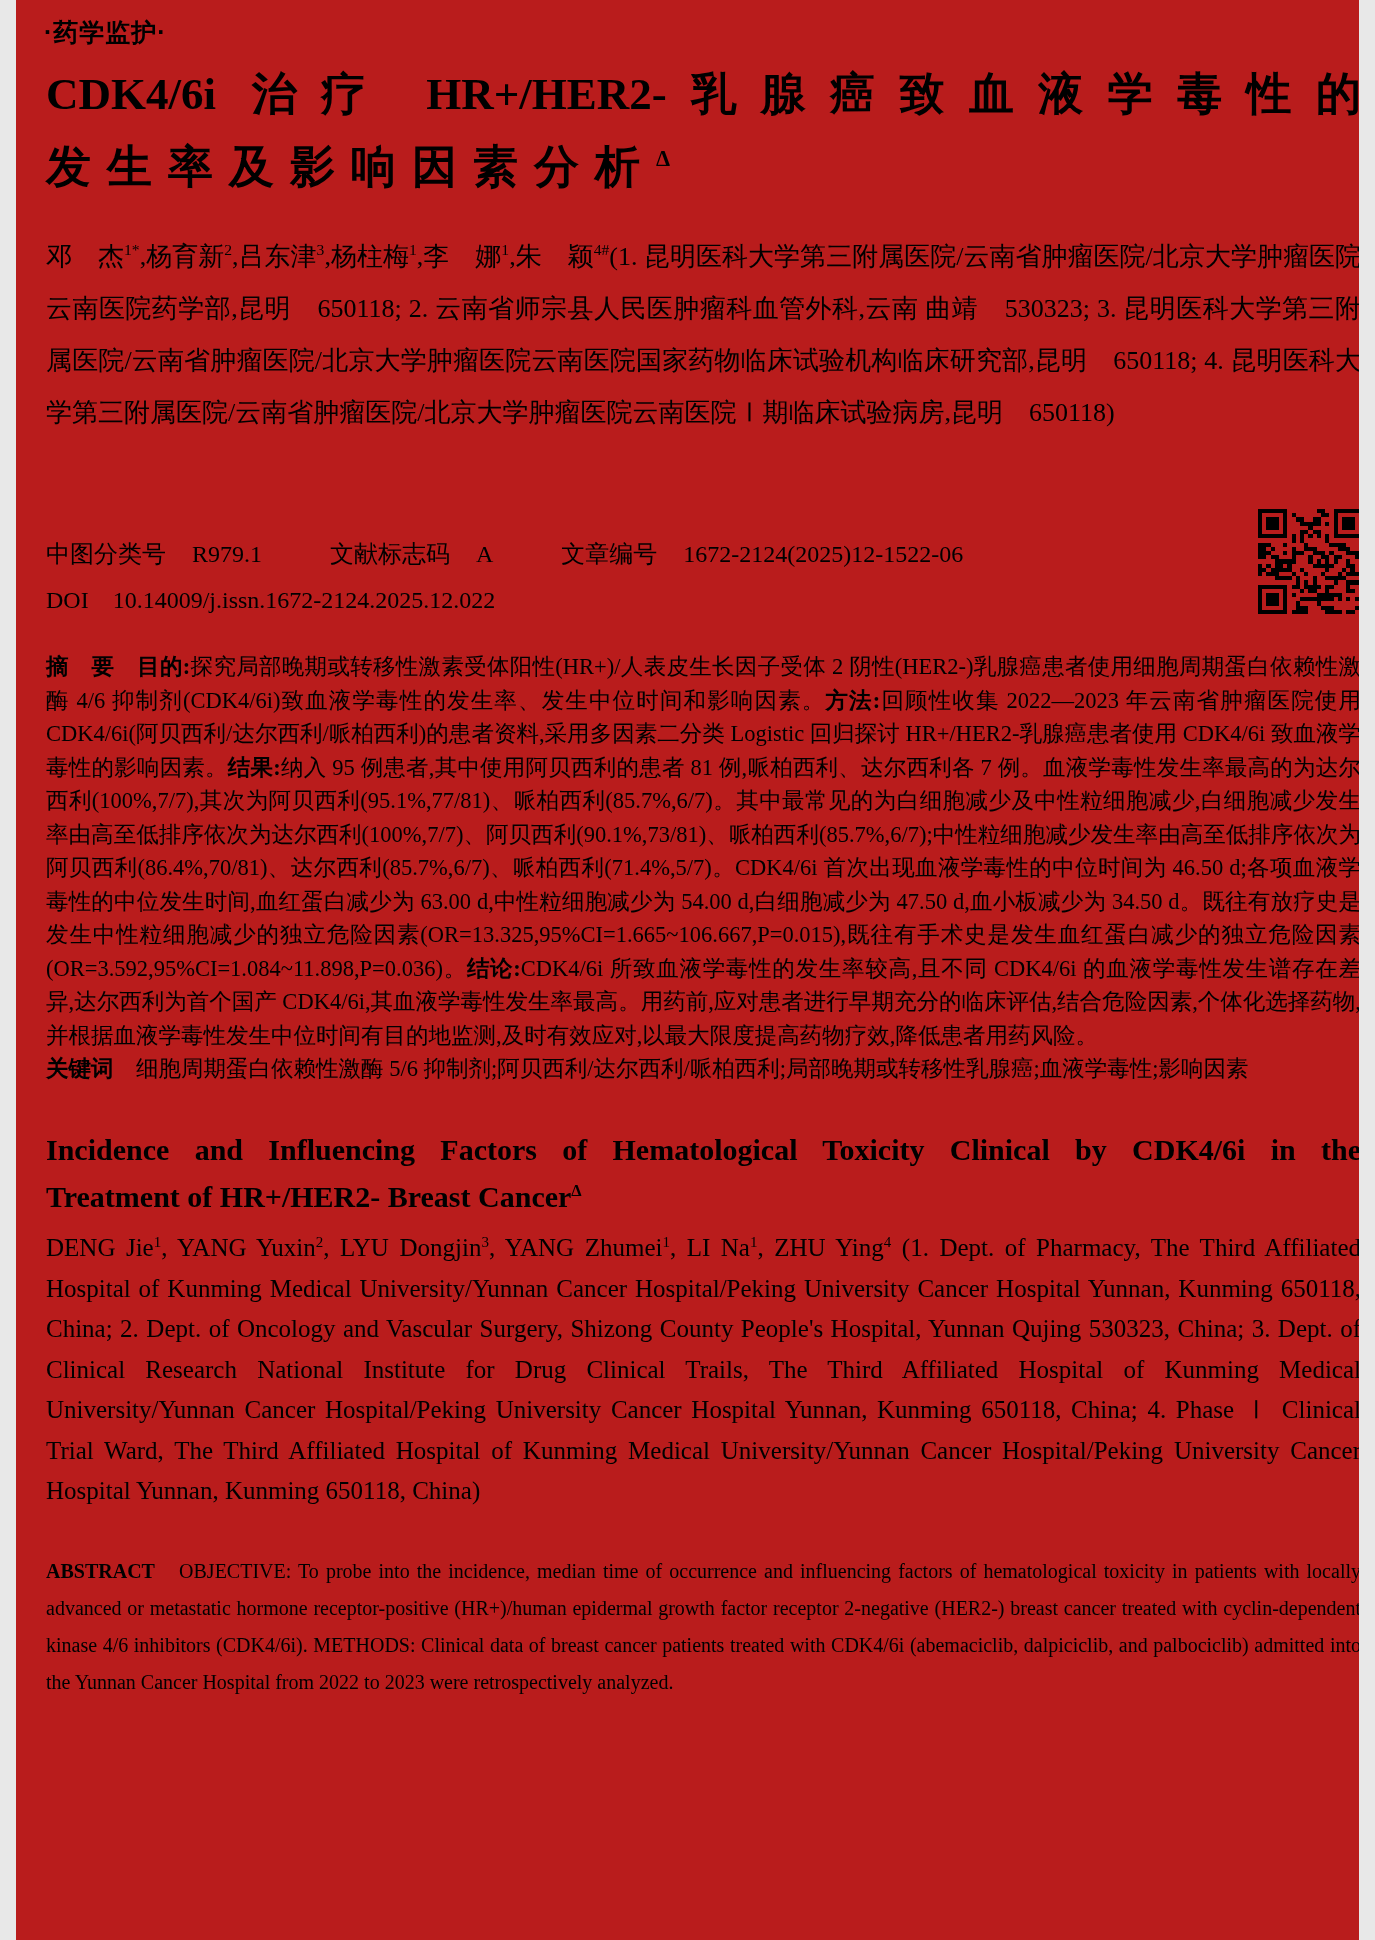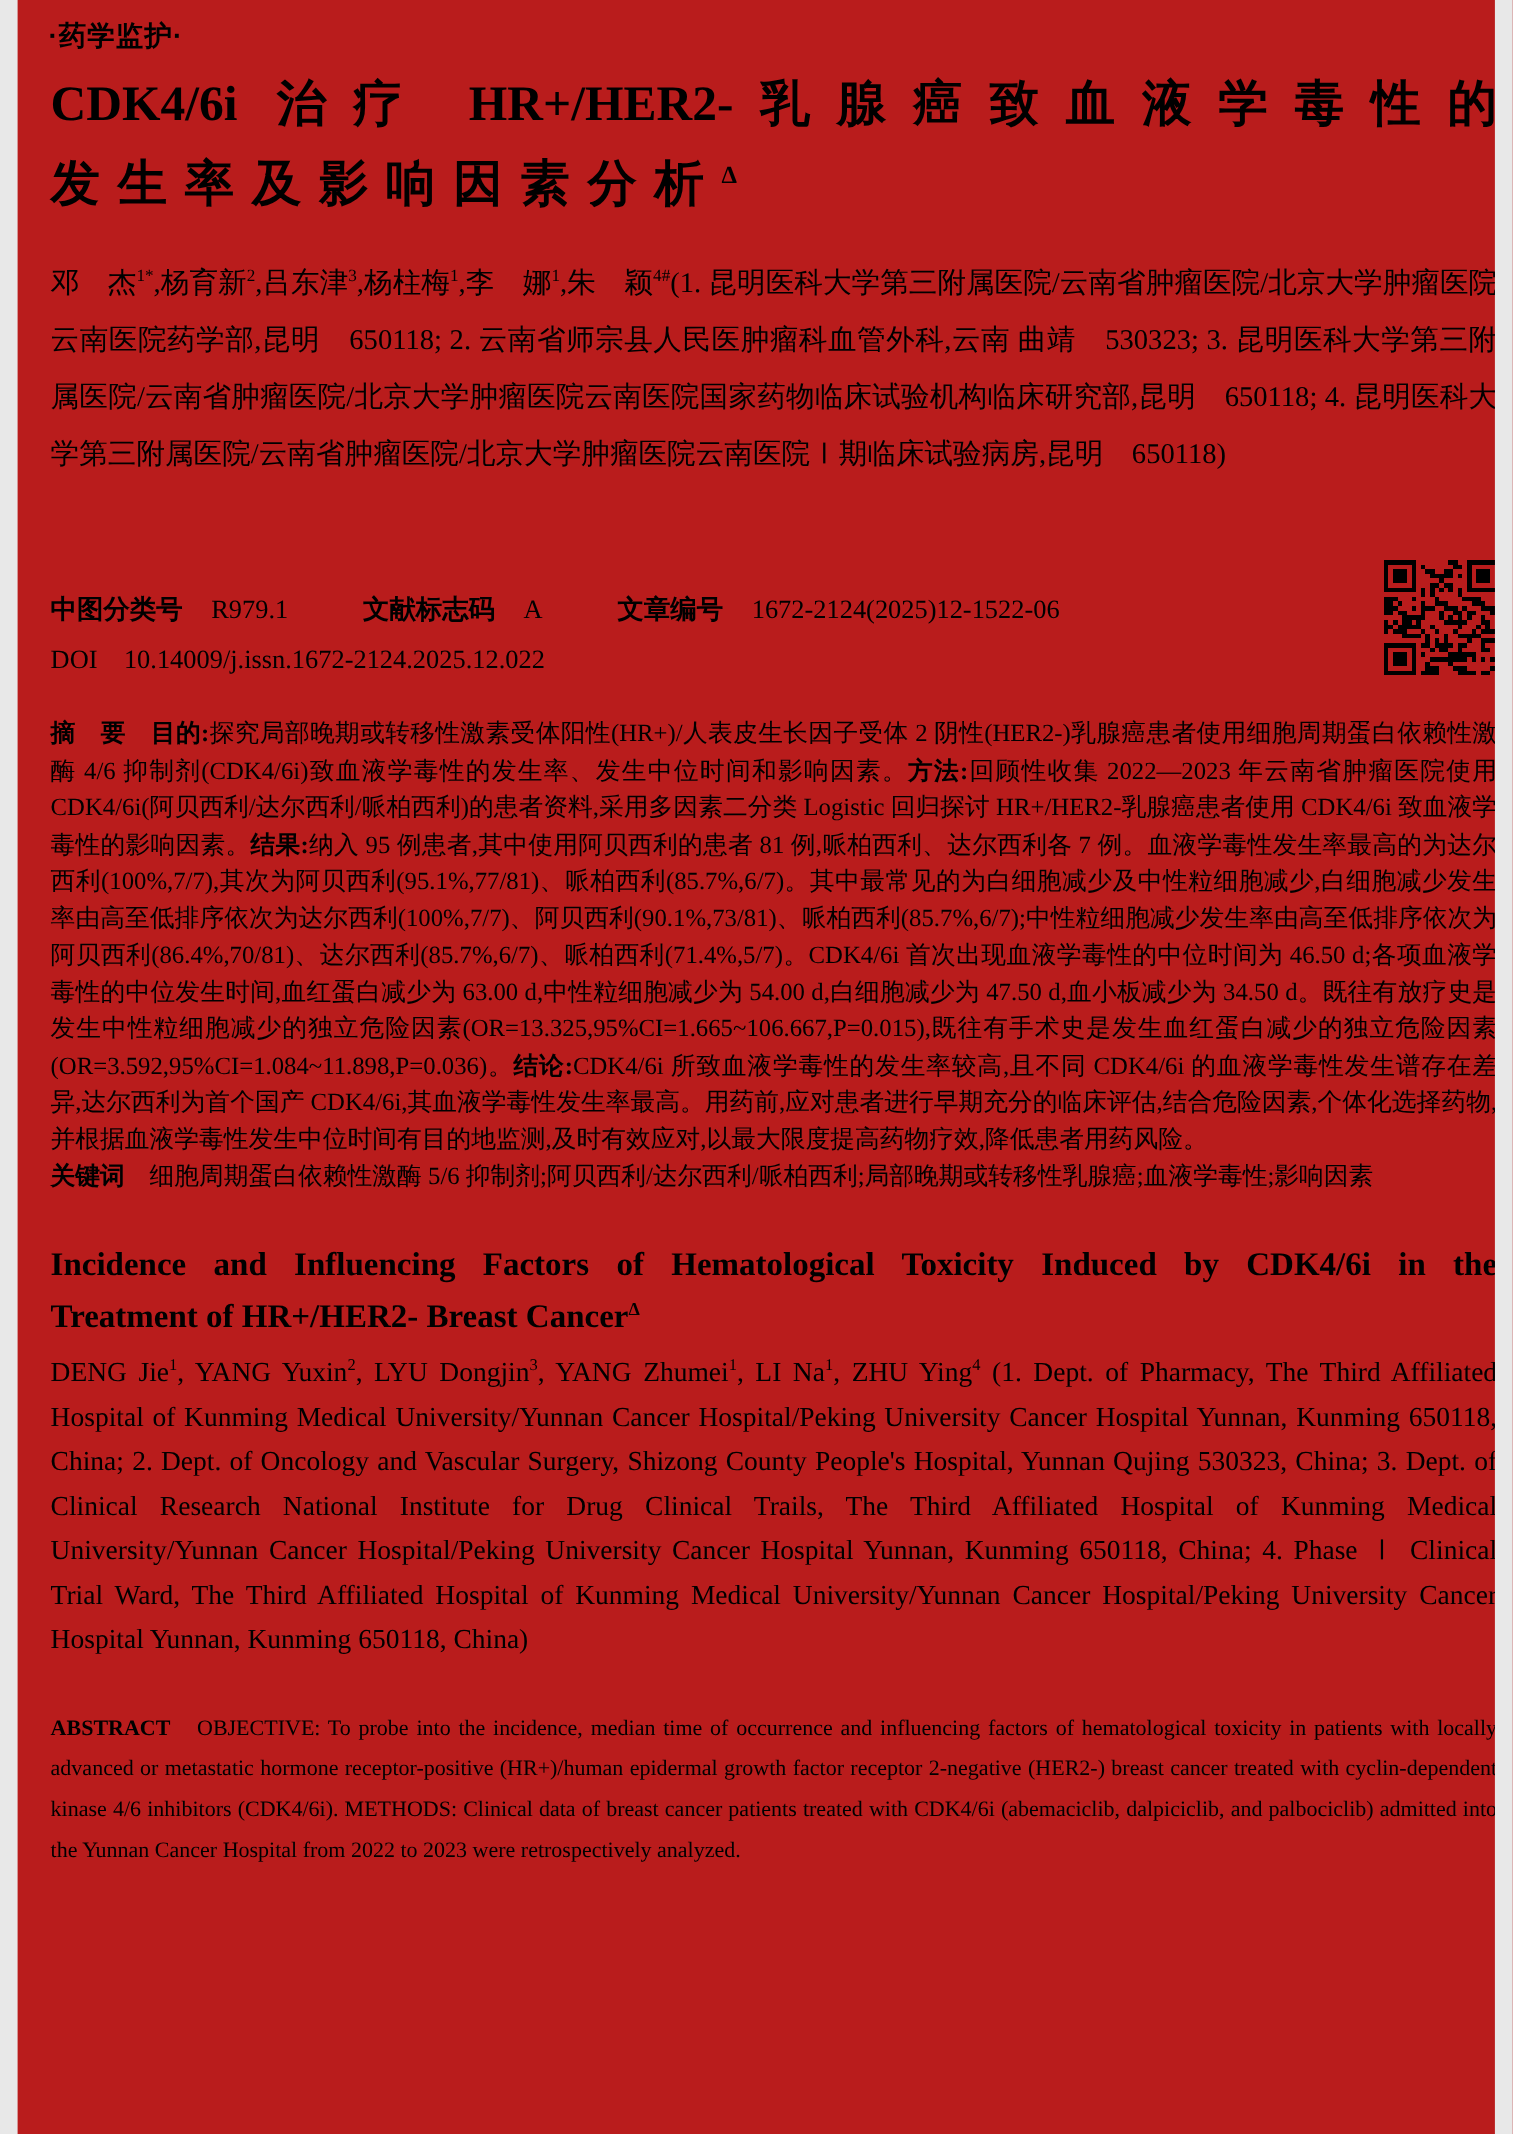--- a/index.html
+++ b/index.html
@@ -26,21 +26,21 @@
   .title-cn .l2 { letter-spacing:16px; }
   .title-cn sup { font-size:0.5em; letter-spacing:0; }
 
   .authors-cn {
     position:absolute; left:30px; top:231px; width:1315px; margin:0;
     font-size:26px; line-height:52px; text-align:justify;
   }
 
   .meta { position:absolute; left:30px; top:538px; font-size:24px; }
   .meta .row { margin-bottom:17px; white-space:nowrap; }
-  .meta .label { font-family:"Liberation Sans", sans-serif; font-weight:bold; margin-right:26px;margin-top:48px; }
+  .meta .label { font-family:"Liberation Sans", sans-serif; font-weight:normal; margin-right:26px;margin-top:48px; }
   .meta .value { margin-right:62px; }
   .meta .doi-label { margin-right:24px; }
 
   .qr { position:absolute; left:1242px; top:509px; width:105px; height:105px; fill:#000; shape-rendering:crispEdges; }
 
   .cn-block { position:absolute; left:30px; top:650px; width:1315px; }
   .cn-block p { margin:0; font-size:22.5px; line-height:33.5px; text-align:justify; }
   .seg-b { font-weight:bold; }
   .seg-sans { font-family:"Liberation Sans", sans-serif; }
 
@@ -391,21 +391,21 @@
       <rect x="88.2" y="100.80000000000001" width="4.2" height="4.2"></rect>
       <rect x="92.4" y="100.80000000000001" width="4.2" height="4.2"></rect>
     </svg>
 
   <div class="cn-block">
     <p><span class="seg-b seg-sans">摘　要</span><span>　</span><span class="seg-b">目的:</span><span>探究局部晚期或转移性激素受体阳性(HR+)/人表皮生长因子受体 2 阴性(HER2-)乳腺癌患者使用细胞周期蛋白依赖性激酶 4/6 抑制剂(CDK4/6i)致血液学毒性的发生率、发生中位时间和影响因素。</span><span class="seg-b">方法:</span><span>回顾性收集 2022—2023 年云南省肿瘤医院使用 CDK4/6i(阿贝西利/达尔西利/哌柏西利)的患者资料,采用多因素二分类 Logistic 回归探讨 HR+/HER2-乳腺癌患者使用 CDK4/6i 致血液学毒性的影响因素。</span><span class="seg-b">结果:</span><span>纳入 95 例患者,其中使用阿贝西利的患者 81 例,哌柏西利、达尔西利各 7 例。血液学毒性发生率最高的为达尔西利(100%,7/7),其次为阿贝西利(95.1%,77/81)、哌柏西利(85.7%,6/7)。其中最常见的为白细胞减少及中性粒细胞减少,白细胞减少发生率由高至低排序依次为达尔西利(100%,7/7)、阿贝西利(90.1%,73/81)、哌柏西利(85.7%,6/7);中性粒细胞减少发生率由高至低排序依次为阿贝西利(86.4%,70/81)、达尔西利(85.7%,6/7)、哌柏西利(71.4%,5/7)。CDK4/6i 首次出现血液学毒性的中位时间为 46.50 d;各项血液学毒性的中位发生时间,血红蛋白减少为 63.00 d,中性粒细胞减少为 54.00 d,白细胞减少为 47.50 d,血小板减少为 34.50 d。既往有放疗史是发生中性粒细胞减少的独立危险因素(OR=13.325,95%CI=1.665~106.667,P=0.015),既往有手术史是发生血红蛋白减少的独立危险因素(OR=3.592,95%CI=1.084~11.898,P=0.036)。</span><span class="seg-b">结论:</span><span>CDK4/6i 所致血液学毒性的发生率较高,且不同 CDK4/6i 的血液学毒性发生谱存在差异,达尔西利为首个国产 CDK4/6i,其血液学毒性发生率最高。用药前,应对患者进行早期充分的临床评估,结合危险因素,个体化选择药物,并根据血液学毒性发生中位时间有目的地监测,及时有效应对,以最大限度提高药物疗效,降低患者用药风险。</span></p>
     <p><span class="seg-b seg-sans">关键词</span><span>　细胞周期蛋白依赖性激酶 5/6 抑制剂;阿贝西利/达尔西利/哌柏西利;局部晚期或转移性乳腺癌;血液学毒性;影响因素</span></p>
   </div>
 
   <h2 class="title-en">
-    <div class="l1">Incidence and Influencing Factors of Hematological Toxicity Induced by CDK4/6i in the</div>
+    <div class="l1">Incidence and Influencing Factors of Hematological Toxicity Clinical by CDK4/6i in the</div>
     <div class="l2"><span>Treatment of HR+/HER2- Breast Cancer</span><sup>Δ</sup></div>
   </h2>
 
   <p class="authors-en"><span>DENG Jie</span><sup>1</sup><span>, YANG Yuxin</span><sup>2</sup><span>, LYU Dongjin</span><sup>3</sup><span>, YANG Zhumei</span><sup>1</sup><span>, LI Na</span><sup>1</sup><span>, ZHU Ying</span><sup>4</sup><span> (1. Dept. of Pharmacy, The Third Affiliated Hospital of Kunming Medical University/Yunnan Cancer Hospital/Peking University Cancer Hospital Yunnan, Kunming 650118, China; 2. Dept. of Oncology and Vascular Surgery, Shizong County People's Hospital, Yunnan Qujing 530323, China; 3. Dept. of Clinical Research National Institute for Drug Clinical Trails, The Third Affiliated Hospital of Kunming Medical University/Yunnan Cancer Hospital/Peking University Cancer Hospital Yunnan, Kunming 650118, China; 4. Phase Ⅰ Clinical Trial Ward, The Third Affiliated Hospital of Kunming Medical University/Yunnan Cancer Hospital/Peking University Cancer Hospital Yunnan, Kunming 650118, China)</span></p>
 
   <p class="abstract-en"><span class="seg-b">ABSTRACT</span><span>　OBJECTIVE: To probe into the incidence, median time of occurrence and influencing factors of hematological toxicity in patients with locally advanced or metastatic hormone receptor-positive (HR+)/human epidermal growth factor receptor 2-negative (HER2-) breast cancer treated with cyclin-dependent kinase 4/6 inhibitors (CDK4/6i). METHODS: Clinical data of breast cancer patients treated with CDK4/6i (abemaciclib, dalpiciclib, and palbociclib) admitted into the Yunnan Cancer Hospital from 2022 to 2023 were retrospectively analyzed.</span></p>
 
 
 
 </div>

